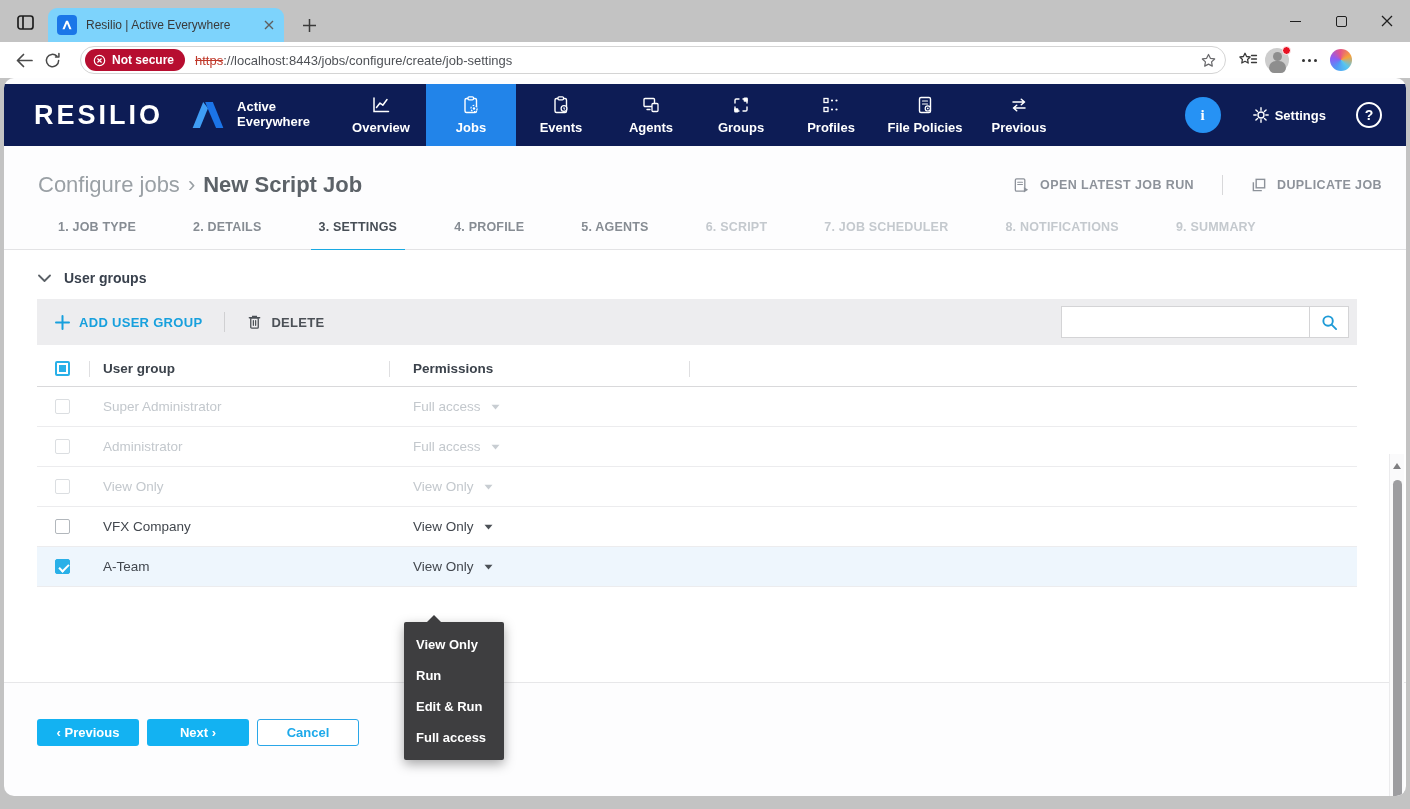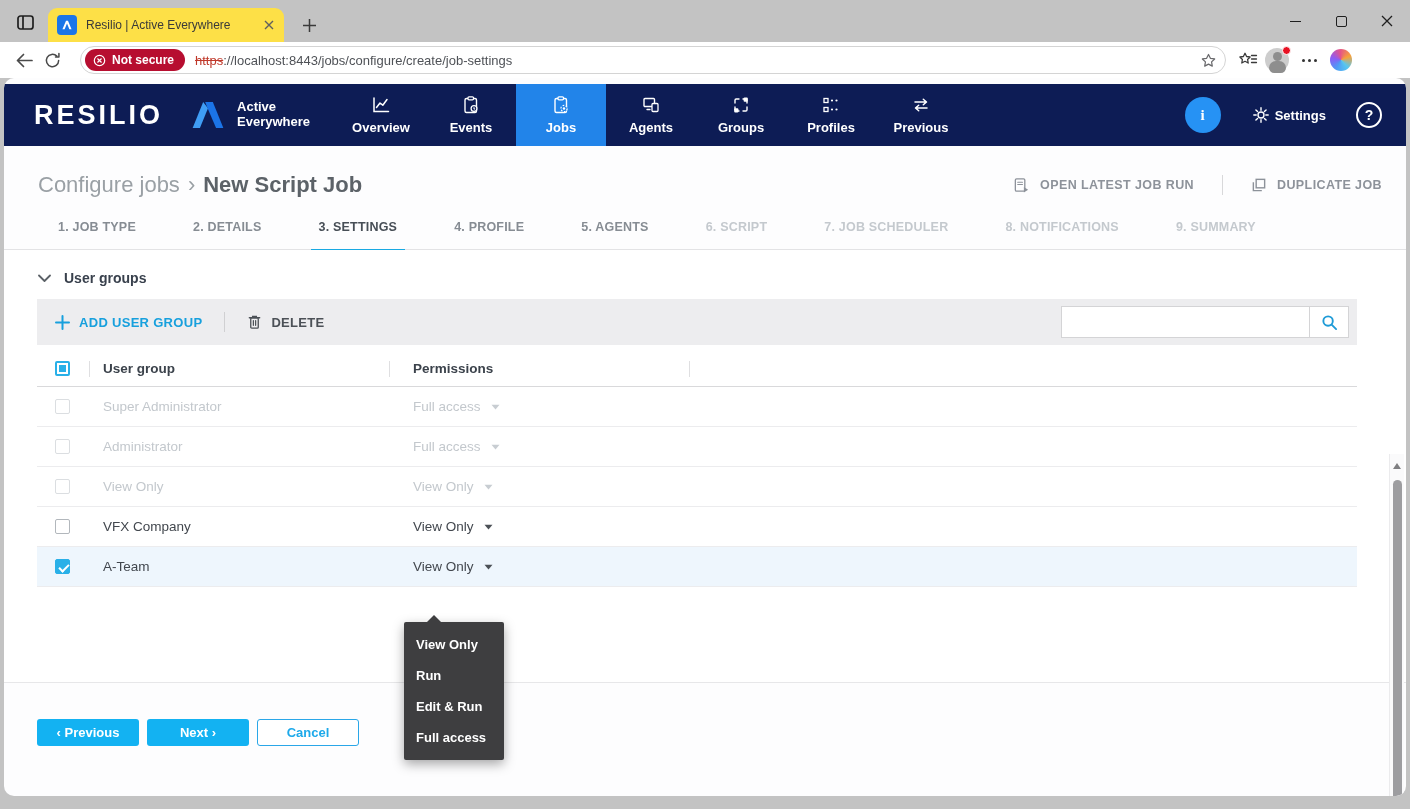--- a/index.html
+++ b/index.html
@@ -3,21 +3,21 @@
 <meta charset="utf-8">
 <style>
   * { margin:0; padding:0; box-sizing:border-box; }
   html,body { width:1410px; height:809px; }
   body { font-family:"Liberation Sans", sans-serif; background:#c3c3c3; position:relative; overflow:hidden; }
   svg { display:block; }
 
   
   .titlebar { position:absolute; left:0; top:0; width:100%; height:42px; background:#c3c3c3; }
   .tab-actions { position:absolute; left:13px; top:10px; width:24px; height:24px; display:flex; align-items:center; justify-content:center; cursor:pointer; }
-  .tab { position:absolute; left:48px; top:8px; width:236px; height:34px; background:#fde047; border-radius:9px 9px 0 0; display:flex; align-items:center; padding:0 6px 0 9px; }
+  .tab { position:absolute; left:48px; top:8px; width:236px; height:34px; background:#7dd3fc; border-radius:9px 9px 0 0; display:flex; align-items:center; padding:0 6px 0 9px; }
   .favicon { width:20px; height:20px; border-radius:4px; background:#1b76e8; display:flex; align-items:center; justify-content:center; flex:none; }
   .tab-title { font-size:12px; color:#3a3a3a; margin-left:9px; flex:1; white-space:nowrap; overflow:hidden; }
   .tab-close { width:18px; height:18px; display:flex; align-items:center; justify-content:center; border-radius:4px; cursor:pointer; }
   .newtab { position:absolute; left:297px; top:13px; width:24px; height:24px; display:flex; align-items:center; justify-content:center; cursor:pointer; }
   .win-controls { position:absolute; right:0; top:0; height:42px; display:flex; align-items:center; }
   .win-btn { width:46px; height:42px; display:flex; align-items:center; justify-content:center; cursor:pointer; }
   .win-min-glyph { width:11px; height:0; border-top:1.6px solid #1f1f1f; }
   .win-max-glyph { width:11px; height:11px; border:1.4px solid #1f1f1f; border-radius:2px; }
 
   .toolbar { position:absolute; left:0; top:42px; width:100%; height:36px; background:#fff; display:flex; align-items:center; padding:0 10px 0 10px; }
@@ -217,37 +217,37 @@
       </div>
     </div>
     <div class="nav">
       <div class="nav-item">
         <svg width="20" height="20" viewBox="0 0 20 20">
             <path d="M3 3v13.5h14.5" fill="none" stroke="#fff" stroke-width="1.5" stroke-linecap="round"></path>
             <path d="M5.5 12.5L9 8l2.8 2.2L16 4.5" fill="none" stroke="#fff" stroke-width="1.5" stroke-linecap="round" stroke-linejoin="round"></path>
           </svg>
         <span>Overview</span>
       </div>
+      <div class="nav-item active">
+        <svg width="20" height="20" viewBox="0 0 20 20">
+            <rect x="4" y="3.5" width="11.5" height="14" rx="1.5" fill="none" stroke="#fff" stroke-width="1.4"></rect>
+            <rect x="7" y="1.8" width="5.5" height="3" rx="1" fill="#2284e9" stroke="#fff" stroke-width="1.3"></rect>
+            <circle cx="13" cy="13.5" r="3.1" fill="#2284e9" stroke="#fff" stroke-width="1.2" stroke-dasharray="1.7 1.5"></circle>
+            <circle cx="13" cy="13.5" r="1.2" fill="#fff"></circle>
+          </svg>
+        <span>Jobs</span>
+      </div>
       <div class="nav-item">
         <svg width="20" height="20" viewBox="0 0 20 20">
             <rect x="4" y="3.5" width="11.5" height="14" rx="1.5" fill="none" stroke="#fff" stroke-width="1.4"></rect>
             <rect x="7" y="1.8" width="5.5" height="3" rx="1" fill="#0d1c55" stroke="#fff" stroke-width="1.3"></rect>
             <circle cx="13" cy="13.5" r="2.9" fill="#0d1c55" stroke="#fff" stroke-width="1.3"></circle>
             <path d="M13 12.2v1.4l1 .6" fill="none" stroke="#fff" stroke-width="1.1"></path>
           </svg>
         <span>Events</span>
-      </div>
-      <div class="nav-item active">
-        <svg width="20" height="20" viewBox="0 0 20 20">
-            <rect x="4" y="3.5" width="11.5" height="14" rx="1.5" fill="none" stroke="#fff" stroke-width="1.4"></rect>
-            <rect x="7" y="1.8" width="5.5" height="3" rx="1" fill="#2284e9" stroke="#fff" stroke-width="1.3"></rect>
-            <circle cx="13" cy="13.5" r="3.1" fill="#2284e9" stroke="#fff" stroke-width="1.2" stroke-dasharray="1.7 1.5"></circle>
-            <circle cx="13" cy="13.5" r="1.2" fill="#fff"></circle>
-          </svg>
-        <span>Jobs</span>
       </div>
       <div class="nav-item">
         <svg width="20" height="20" viewBox="0 0 20 20">
             <rect x="3" y="3.5" width="10.5" height="8" rx="1" fill="none" stroke="#fff" stroke-width="1.4"></rect>
             <path d="M6 14.5h3" stroke="#fff" stroke-width="1.4" stroke-linecap="round"></path>
             <rect x="11" y="8.5" width="6" height="8" rx="1" fill="#0d1c55" stroke="#fff" stroke-width="1.3"></rect>
           </svg>
         <span>Agents</span>
       </div>
       <div class="nav-item">
@@ -261,20 +261,29 @@
       <div class="nav-item">
         <svg width="20" height="20" viewBox="0 0 20 20">
             <rect x="3" y="3.5" width="4" height="4" fill="none" stroke="#fff" stroke-width="1.3"></rect>
             <rect x="3" y="12.5" width="4" height="4" fill="none" stroke="#fff" stroke-width="1.3"></rect>
             <circle cx="11" cy="5.5" r="1.1" fill="#fff"></circle>
             <circle cx="15.5" cy="5.5" r="1.1" fill="#fff"></circle>
             <circle cx="11" cy="14.5" r="1.1" fill="#fff"></circle>
             <circle cx="15.5" cy="14.5" r="1.1" fill="#fff"></circle>
           </svg>
         <span>Profiles</span>
+      </div>
+      <div class="nav-item wide">
+        <svg width="20" height="20" viewBox="0 0 20 20">
+            <rect x="4.5" y="2.5" width="11" height="15" rx="1.5" fill="none" stroke="#fff" stroke-width="1.4"></rect>
+            <path d="M7.5 6h5M7.5 9h5" stroke="#fff" stroke-width="1.2" stroke-linecap="round"></path>
+            <circle cx="12.8" cy="13.4" r="2.6" fill="#0d1c55" stroke="#fff" stroke-width="1.2"></circle>
+            <circle cx="12.8" cy="13.4" r="0.9" fill="#fff"></circle>
+          </svg>
+        <span>File Policies</span>
       </div>
       <div class="nav-item">
         <svg width="20" height="20" viewBox="0 0 20 20">
             <path d="M4 7h11M12.3 4.2L15.5 7l-3.2 2.8" fill="none" stroke="#fff" stroke-width="1.5" stroke-linecap="round" stroke-linejoin="round"></path>
             <path d="M16 13H5M7.7 10.2L4.5 13l3.2 2.8" fill="none" stroke="#fff" stroke-width="1.5" stroke-linecap="round" stroke-linejoin="round"></path>
           </svg>
         <span>Previous</span>
       </div>
     </div>
     <div class="hdr-right">

